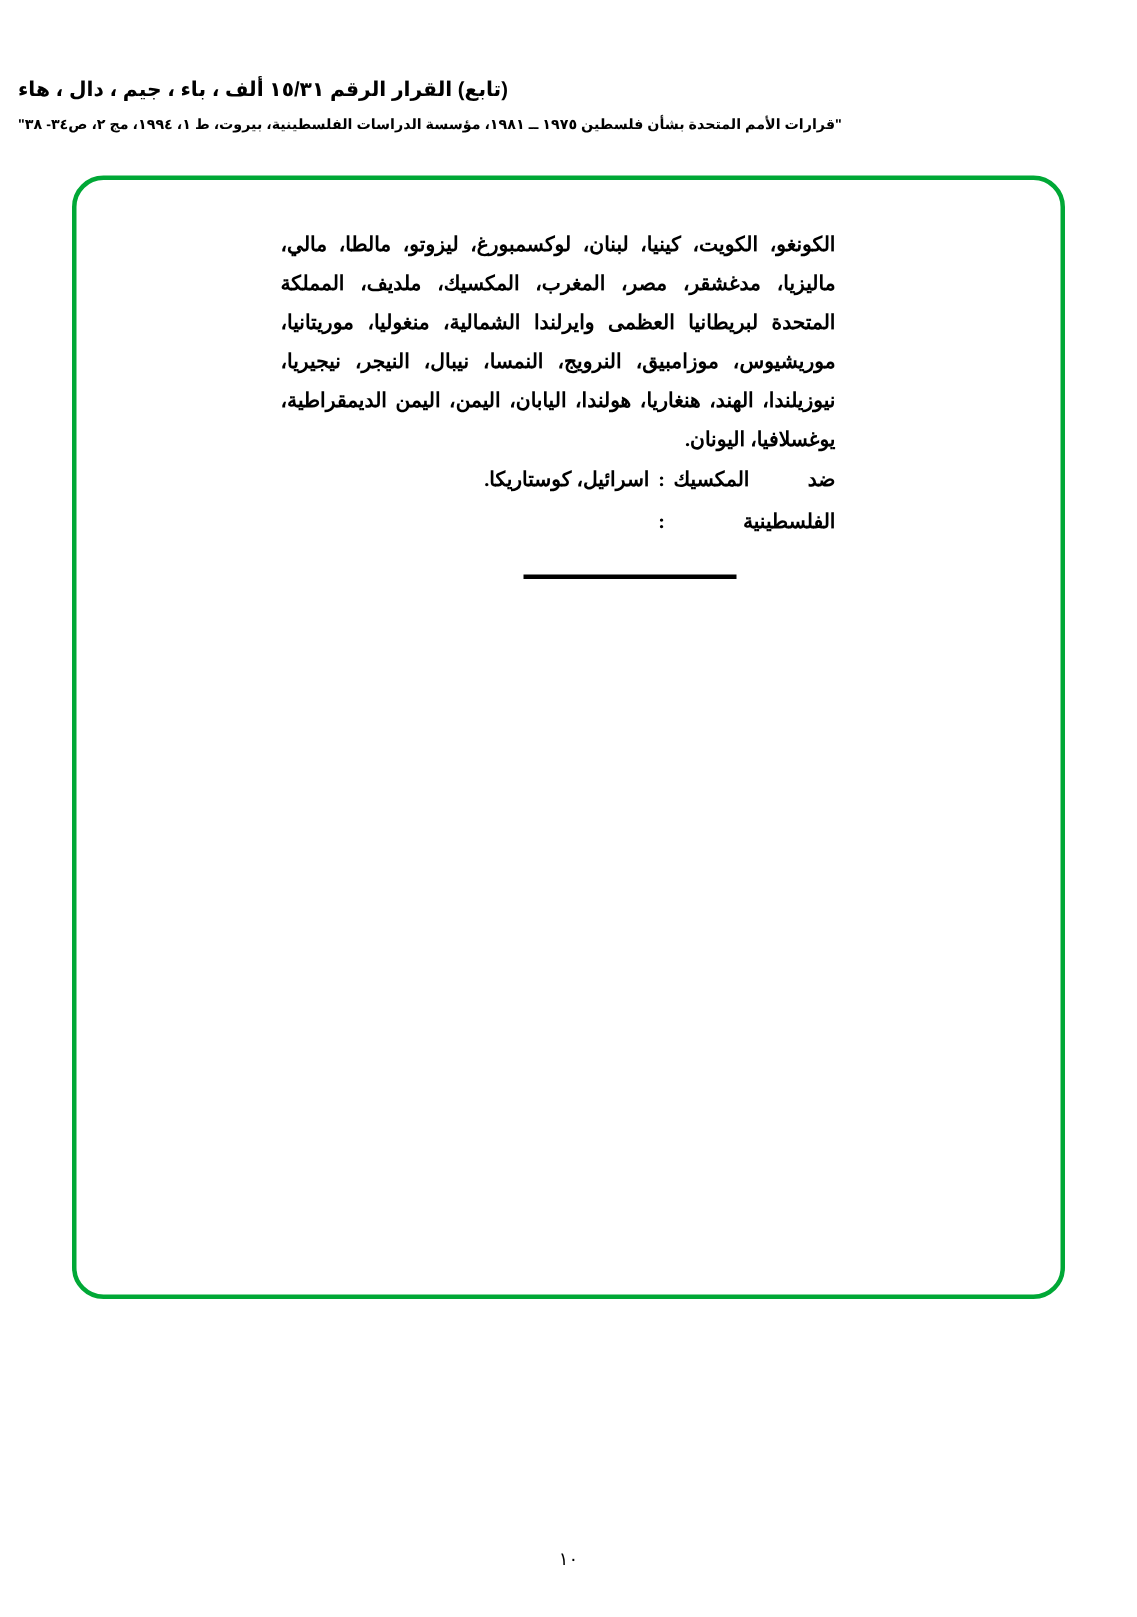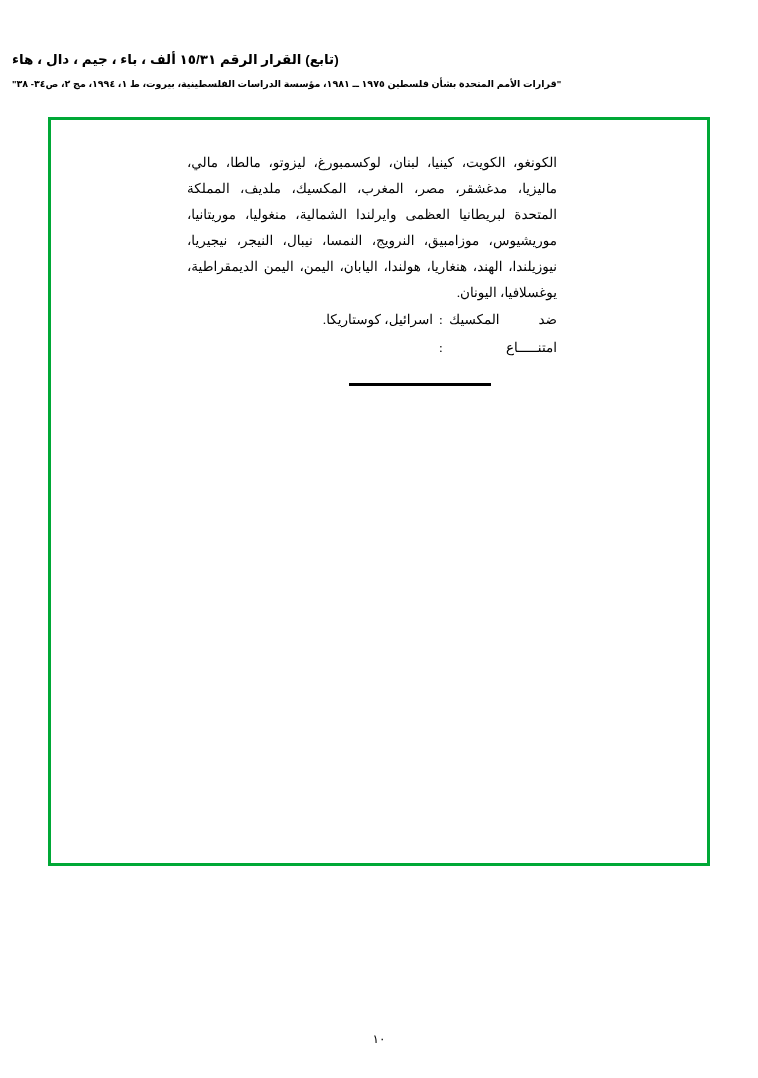--- a/index.html
+++ b/index.html
@@ -50,23 +50,24 @@
   }
 
   
   .frame {
     position: absolute;
     top: 117px;
     left: 48px;
     width: 662px;
     height: 749px;
     border: 3px solid #00a836;
-    border-radius: 0;
+    border-radius: 21px;
     box-sizing: border-box;
     background: #ffffff;
+    font-weight: bold;
   }
 
   .content {
     position: absolute;
     top: 30px;
     right: 150px;
     width: 370px;
     direction: rtl;
     text-align: right;
   }
@@ -143,21 +144,21 @@
 
       <div class="para">الكونغو، الكويت، كينيا، لبنان، لوكسمبورغ، ليزوتو، مالطا، مالي، ماليزيا، مدغشقر، مصر، المغرب، المكسيك، ملديف، المملكة المتحدة لبريطانيا العظمى وايرلندا الشمالية، منغوليا، موريتانيا، موريشيوس، موزامبيق، النرويج، النمسا، نيبال، النيجر، نيجيريا، نيوزيلندا، الهند، هنغاريا، هولندا، اليابان، اليمن، اليمن الديمقراطية، يوغسلافيا، اليونان.</div>
 
       <div class="vote-row">
         <span class="vote-label">ضد المكسيك</span>
         <span class="vote-colon">:</span>
         <span class="vote-value">اسرائيل، كوستاريكا.</span>
       </div>
 
       <div class="vote-row">
-        <span class="vote-label">امتنـــــاع</span>
+        <span class="vote-label">الفلسطينية</span>
         <span class="vote-colon">:</span>
       </div>
 
       <div class="rule"></div>
 
     </div>
   </div>
 
   <div class="footer">١٠</div>
 

